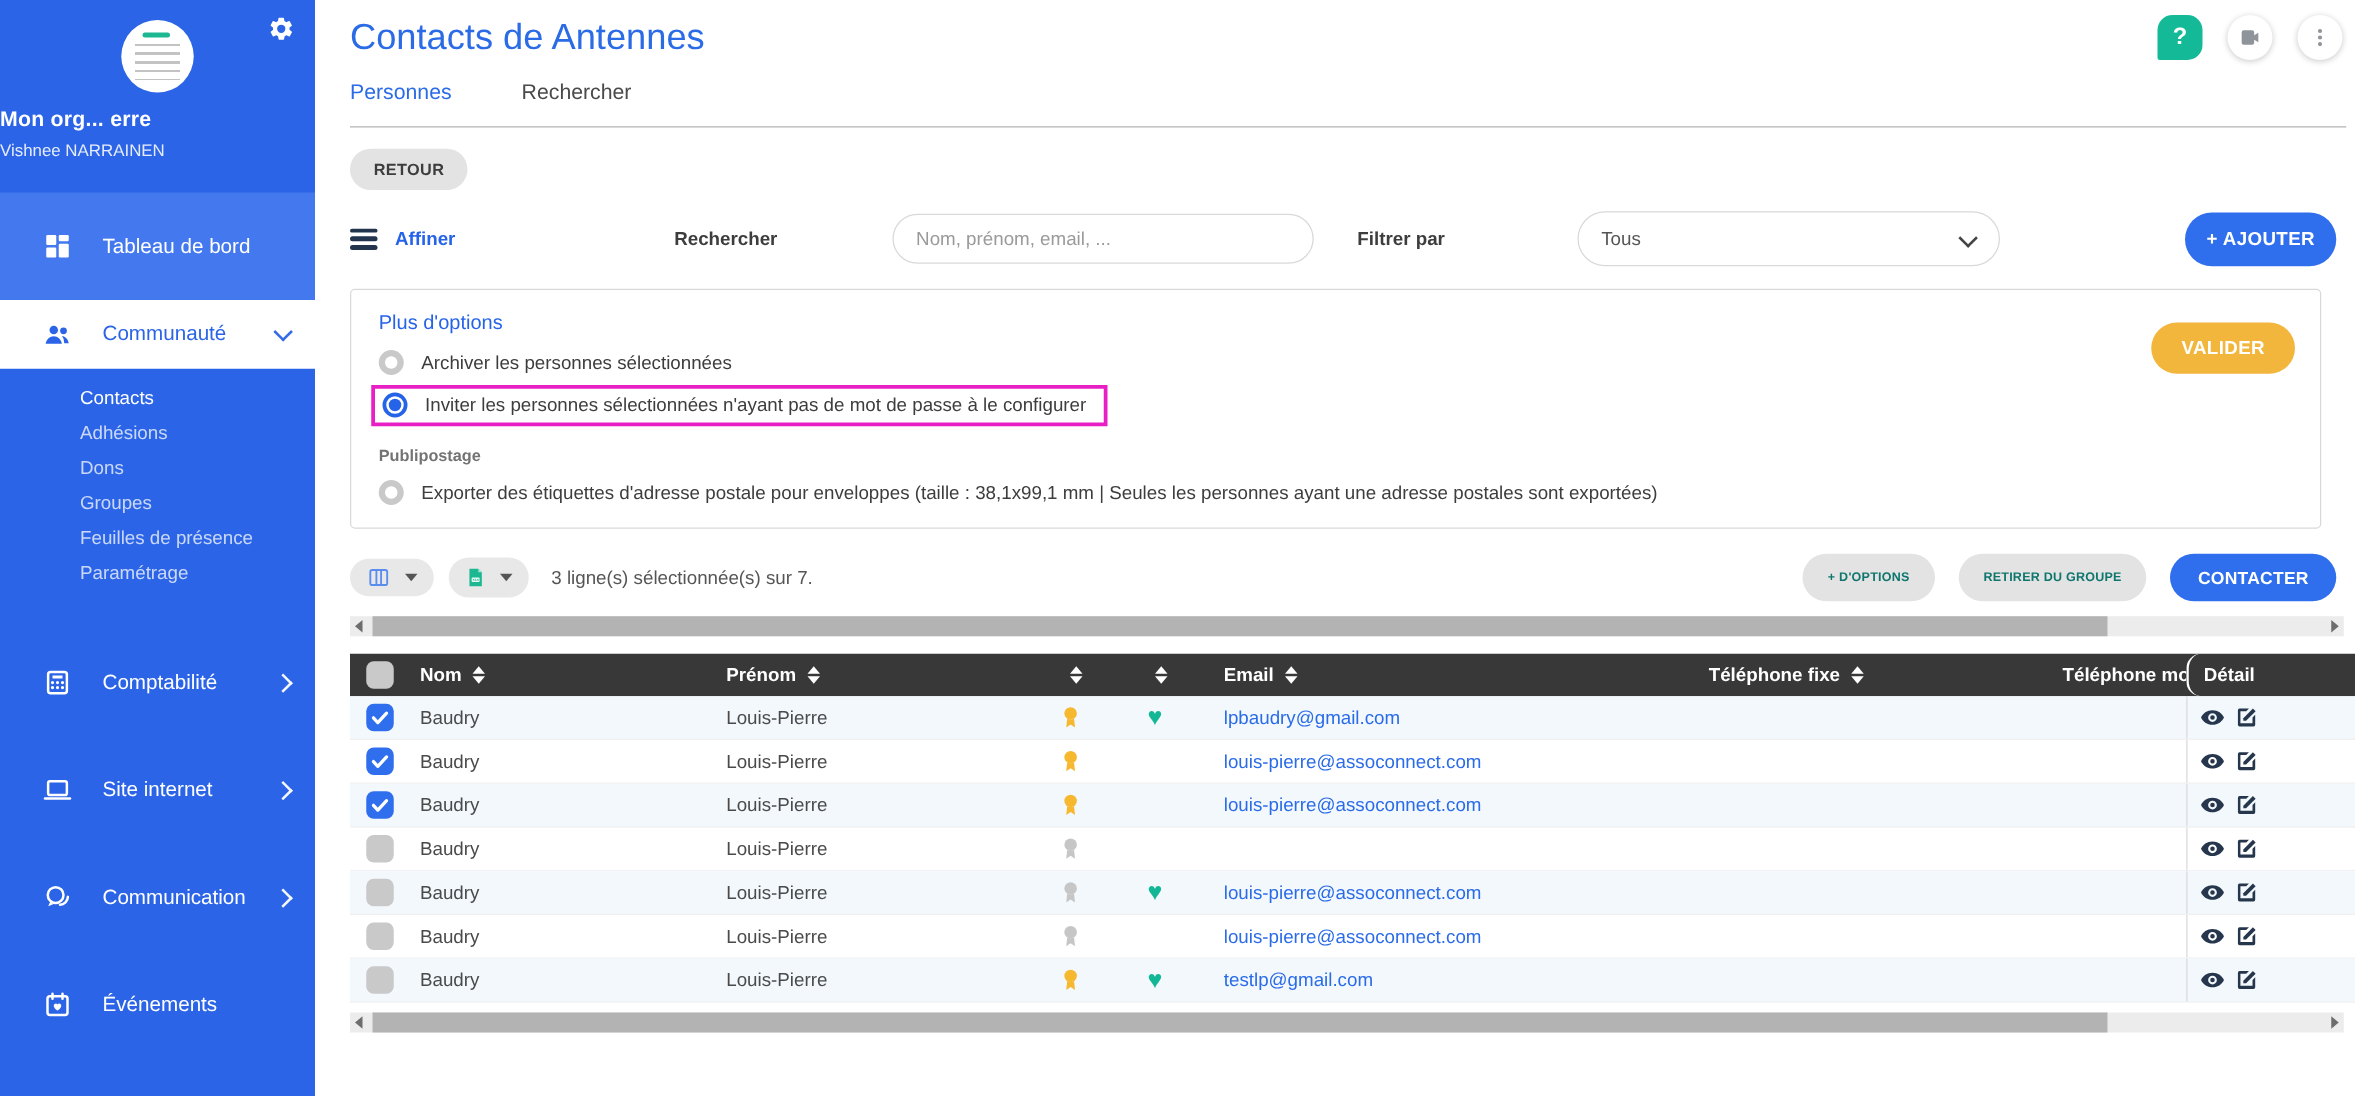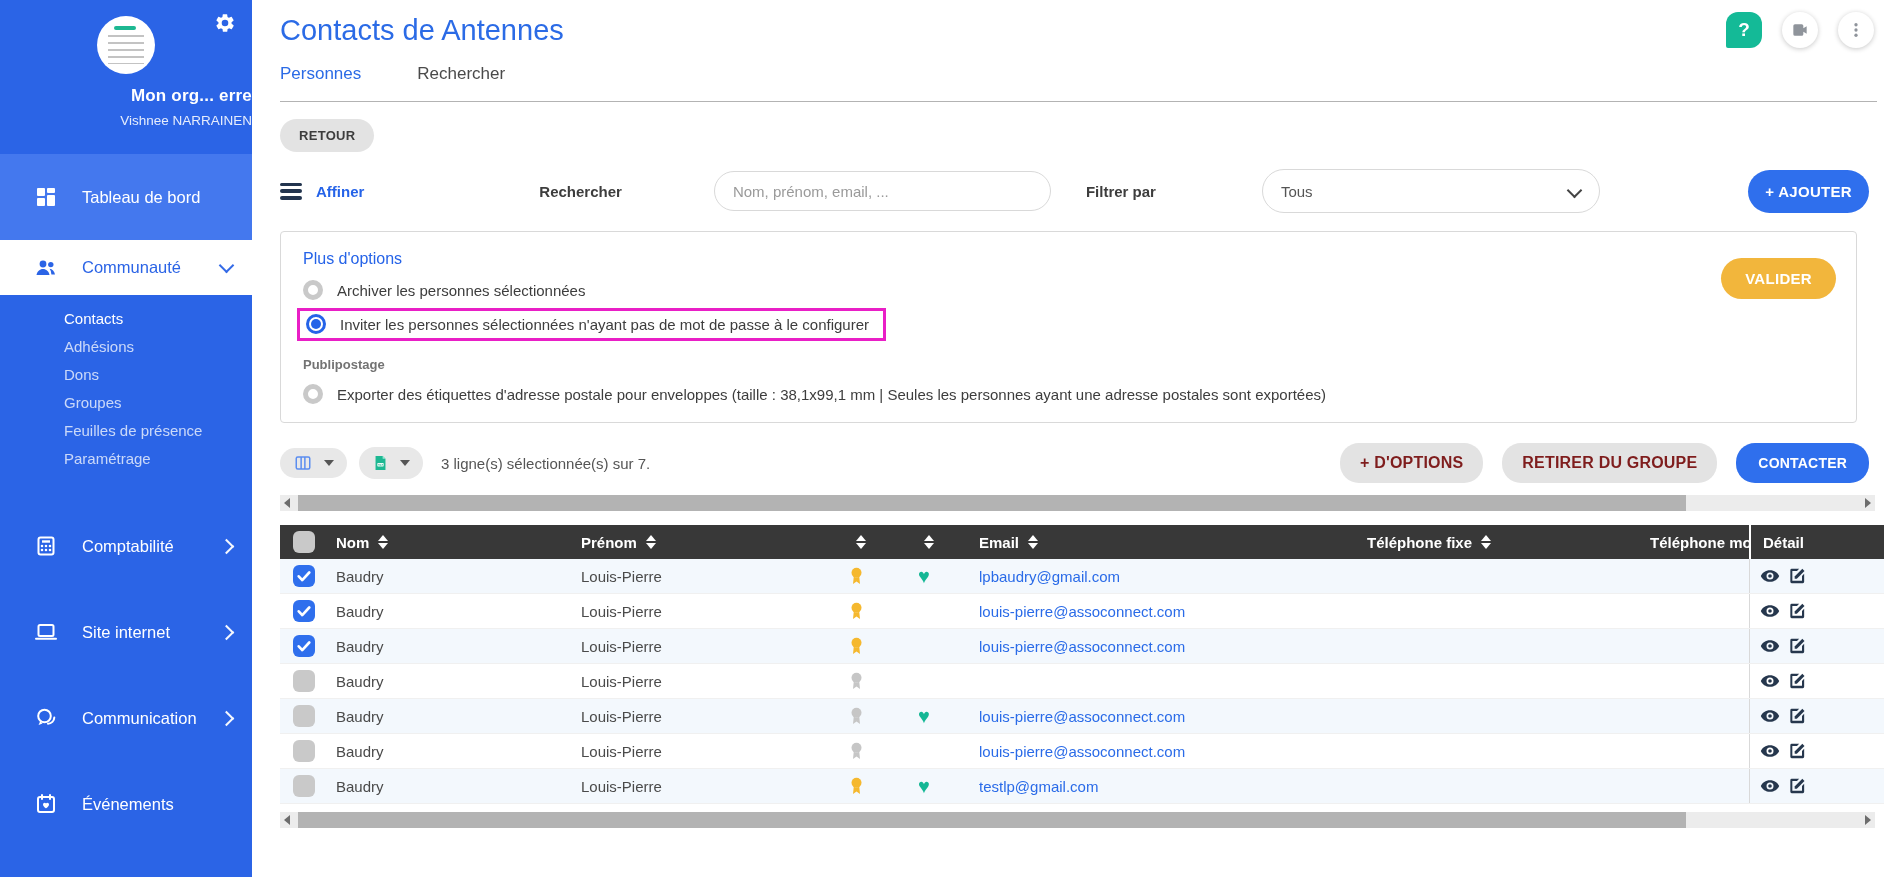--- a/index.html
+++ b/index.html
@@ -1,20 +1,20 @@
 <!DOCTYPE html>
 <html><head>
 <meta charset="utf-8">
 <style>
   html,body{margin:0;padding:0;background:#fff;font-family:"Liberation Sans",sans-serif;}
   .app{display:flex;width:1899px;height:877px;overflow:hidden;}
 
   
   .sidebar{width:252px;flex-shrink:0;background:#2b64e6;color:#fff;position:relative;overflow:hidden;}
-  .sb-header{position:relative;text-align:right;padding-top:12px;height:128px;}
+  .sb-header{position:relative;text-align:left;padding-top:12px;height:128px;}
   .sb-gear{position:absolute;top:12px;right:16px;width:22px;height:22px;cursor:pointer;color:#fff;}
   .sb-avatar{width:58px;height:58px;border-radius:50%;background:#fff;margin:4px auto 12px;position:relative;overflow:hidden;cursor:pointer;}
   .sb-avatar::after{content:"";position:absolute;top:10px;left:17px;width:22px;height:4px;background:#1db892;border-radius:2px;}
   .sb-avatar::before{content:"";position:absolute;left:11px;right:11px;top:19px;height:29px;
      background:repeating-linear-gradient(#c3c3c3 0 2px,transparent 2px 7px);}
   .sb-org{font-weight:bold;font-size:17px;letter-spacing:.2px;}
   .sb-user{font-size:13.5px;color:rgba(255,255,255,.88);margin-top:7px;}
   .sb-nav{margin-top:14px;}
   .sb-item{display:flex;align-items:center;height:86px;padding:0 20px 0 34px;font-size:16.5px;font-weight:500;cursor:pointer;}
   .sb-item .ic{width:24px;height:24px;margin-right:24px;flex-shrink:0;}
@@ -66,21 +66,21 @@
   .subsection{margin-top:16px;font-size:13px;font-weight:bold;color:#737373;}
   .valider-btn{position:absolute;top:26px;right:20px;background:#f2b63c;color:#fff;border:none;border-radius:21px;padding:12px 24px;font-weight:bold;font-size:15px;letter-spacing:.3px;cursor:pointer;font-family:inherit;}
 
   .toolbar{display:flex;align-items:center;margin-top:20px;margin-right:14px;}
   .tool-pill{display:flex;align-items:center;gap:11px;background:#e8e8e8;border-radius:17px;padding:6px 13px;cursor:pointer;}
   .tool-pill + .tool-pill{margin-left:12px;}
   .tool-pill svg{display:block;}
   .caret-down{width:0;height:0;border-left:5px solid transparent;border-right:5px solid transparent;border-top:6px solid #555;}
   .sel-text{margin-left:18px;font-size:15px;color:#555;}
   .toolbar-right{margin-left:auto;display:flex;gap:19px;}
-  .gray-btn{background:#e3e3e3;border:none;border-radius:19px;padding:11px 20px;font-weight:bold;font-size:16px;color:#7f1d1d;letter-spacing:.2px;cursor:pointer;font-family:inherit;}
+  .gray-btn{background:#e3e3e3;border:none;border-radius:19px;padding:11px 20px;font-weight:bold;font-size:10px;color:#0f766e;letter-spacing:.2px;cursor:pointer;font-family:inherit;}
   .blue-btn{background:#2f6fed;border:none;border-radius:19px;padding:11px 22px;font-weight:bold;font-size:14px;color:#fff;letter-spacing:.2px;cursor:pointer;font-family:inherit;}
 
   .hscroll{position:relative;height:16px;background:#ececec;margin:12px 8px 0 0;}
   .hscroll.bottom{margin-top:8px;}
   .hs-thumb{position:absolute;left:18px;top:0;height:100%;width:87%;background:#b3b3b3;cursor:pointer;}
   .hs-arrow{position:absolute;top:3px;width:0;height:0;border-top:5px solid transparent;border-bottom:5px solid transparent;cursor:pointer;}
   .hs-arrow.left{left:4px;border-right:6px solid #6d6d6d;}
   .hs-arrow.right{right:4px;border-left:6px solid #6d6d6d;}
 
   
@@ -89,21 +89,21 @@
   .trow.thead{background:#383838;color:#fff;font-weight:bold;}
   .c{display:flex;align-items:center;overflow:hidden;}
   .c.pad{padding-left:12px;}
   .c.pad20{padding-left:20px;}
   .c.center{justify-content:center;}
   .c.clip{padding-left:91px;white-space:nowrap;}
   .sort{display:inline-flex;flex-direction:column;margin-left:9px;gap:2.5px;flex-shrink:0;cursor:pointer;}
   .sort i{width:0;height:0;border-left:5.5px solid transparent;border-right:5.5px solid transparent;display:block;}
   .sort .up{border-bottom:6px solid #fff;}
   .sort .dn{border-top:6px solid #fff;}
-  .detail-h{border-left:2px solid #fff;padding-left:12px;}
+  .detail-h{border-left:2px solid #fff;padding-left:12px;border-radius:12px;}
   .trow.r{border-bottom:1px solid #f0f0f0;}
   .trow.r.striped{background:#f3f8fd;}
   .cb{width:22px;height:22px;border-radius:6px;margin-left:13px;cursor:pointer;display:flex;align-items:center;justify-content:center;align-self:center;flex-shrink:0;}
   .cb.off{background:#c9c9c9;}
   .cb.on{background:#2f6fed;}
   .cb.header{background:#c9c9c9;}
   .name{color:#4a4a4a;}
   .email-link{color:#2a6be8;text-decoration:none;cursor:pointer;white-space:nowrap;}
   .medal-ic{width:15px;height:19px;}
   .medal-ic.gold{color:#f5b82e;}

